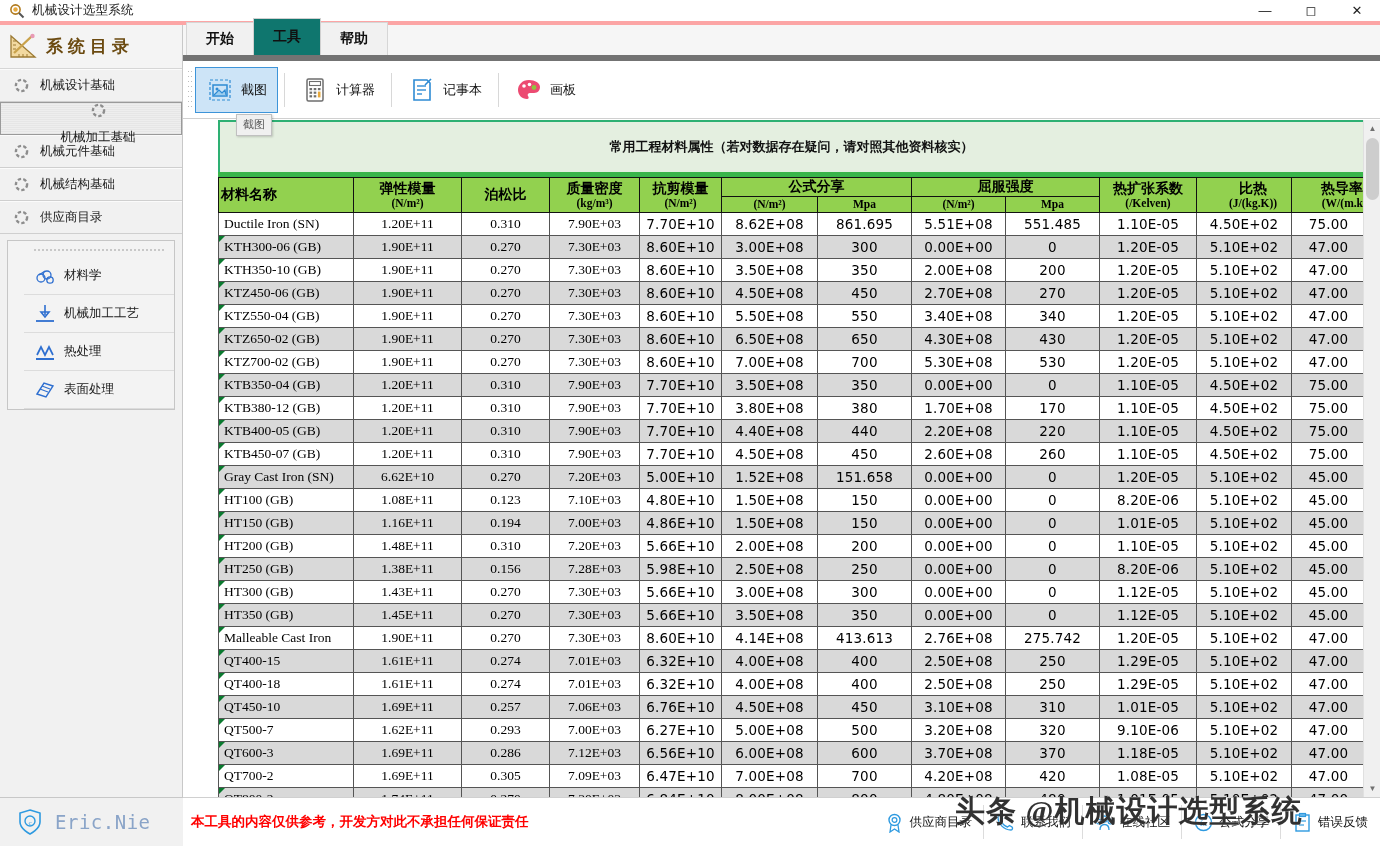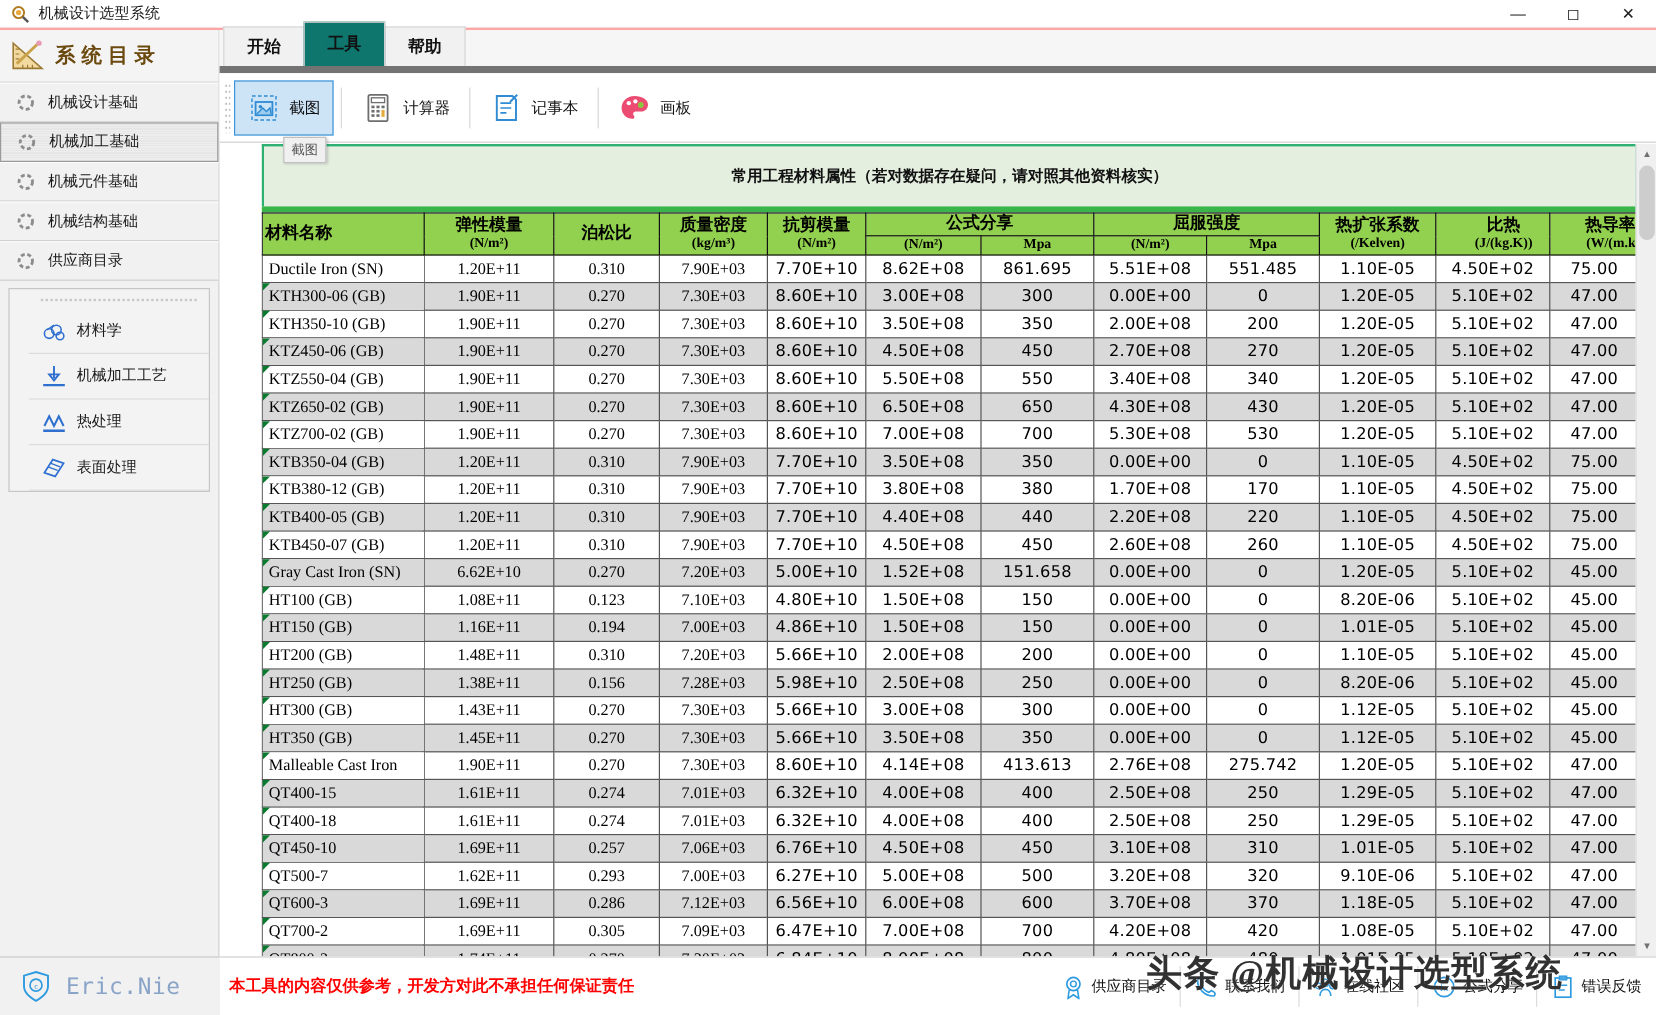--- a/index.html
+++ b/index.html
@@ -14,21 +14,21 @@
   #app {
     position: relative;
     width: 1380px; height: 846px;
     background: #ffffff;
   }
 
   
   #titlebar {
     position: absolute; left: 0; top: 0; width: 1380px; height: 25px;
     background: #ffffff;
-    border-bottom: 2px solid #fca5a5;
+    border-bottom: 4px solid #fca5a5;
     display: flex; align-items: center;
   }
   #titlebar .app-icon {
     width: 16px; height: 16px; margin-left: 9px; margin-right: 7px;
     position: relative; flex: none;
   }
   #titlebar .app-title {
     font-size: 12.5px; color: #1a1a1a; letter-spacing: .2px;
   }
   #win-buttons { margin-left: auto; display: flex; height: 25px; }
@@ -62,20 +62,21 @@
     padding-left: 14px;
     background: #f1f1f1;
     border-bottom: 1px solid #cfcfcf;
     border-top: 1px solid #fbfbfb;
     font-size: 12.5px; color: #1a1a1a;
   }
   .side-item.selected {
     background: #eeeeee;
     border: 1px solid #9a9a9a;
     background-image: repeating-linear-gradient(0deg, rgba(0,0,0,.035) 0 1px, transparent 1px 2px);
+    flex-direction: column;
   }
   .side-item .dot-ring { width: 15px; height: 15px; flex: none; }
 
   #side-sub {
     margin: 6px 7px 0 7px;
     border: 1px solid #c6c6c6;
     background: #f3f3f3;
     padding: 4px 0 0 16px;
   }
   #side-sub .dotted {

